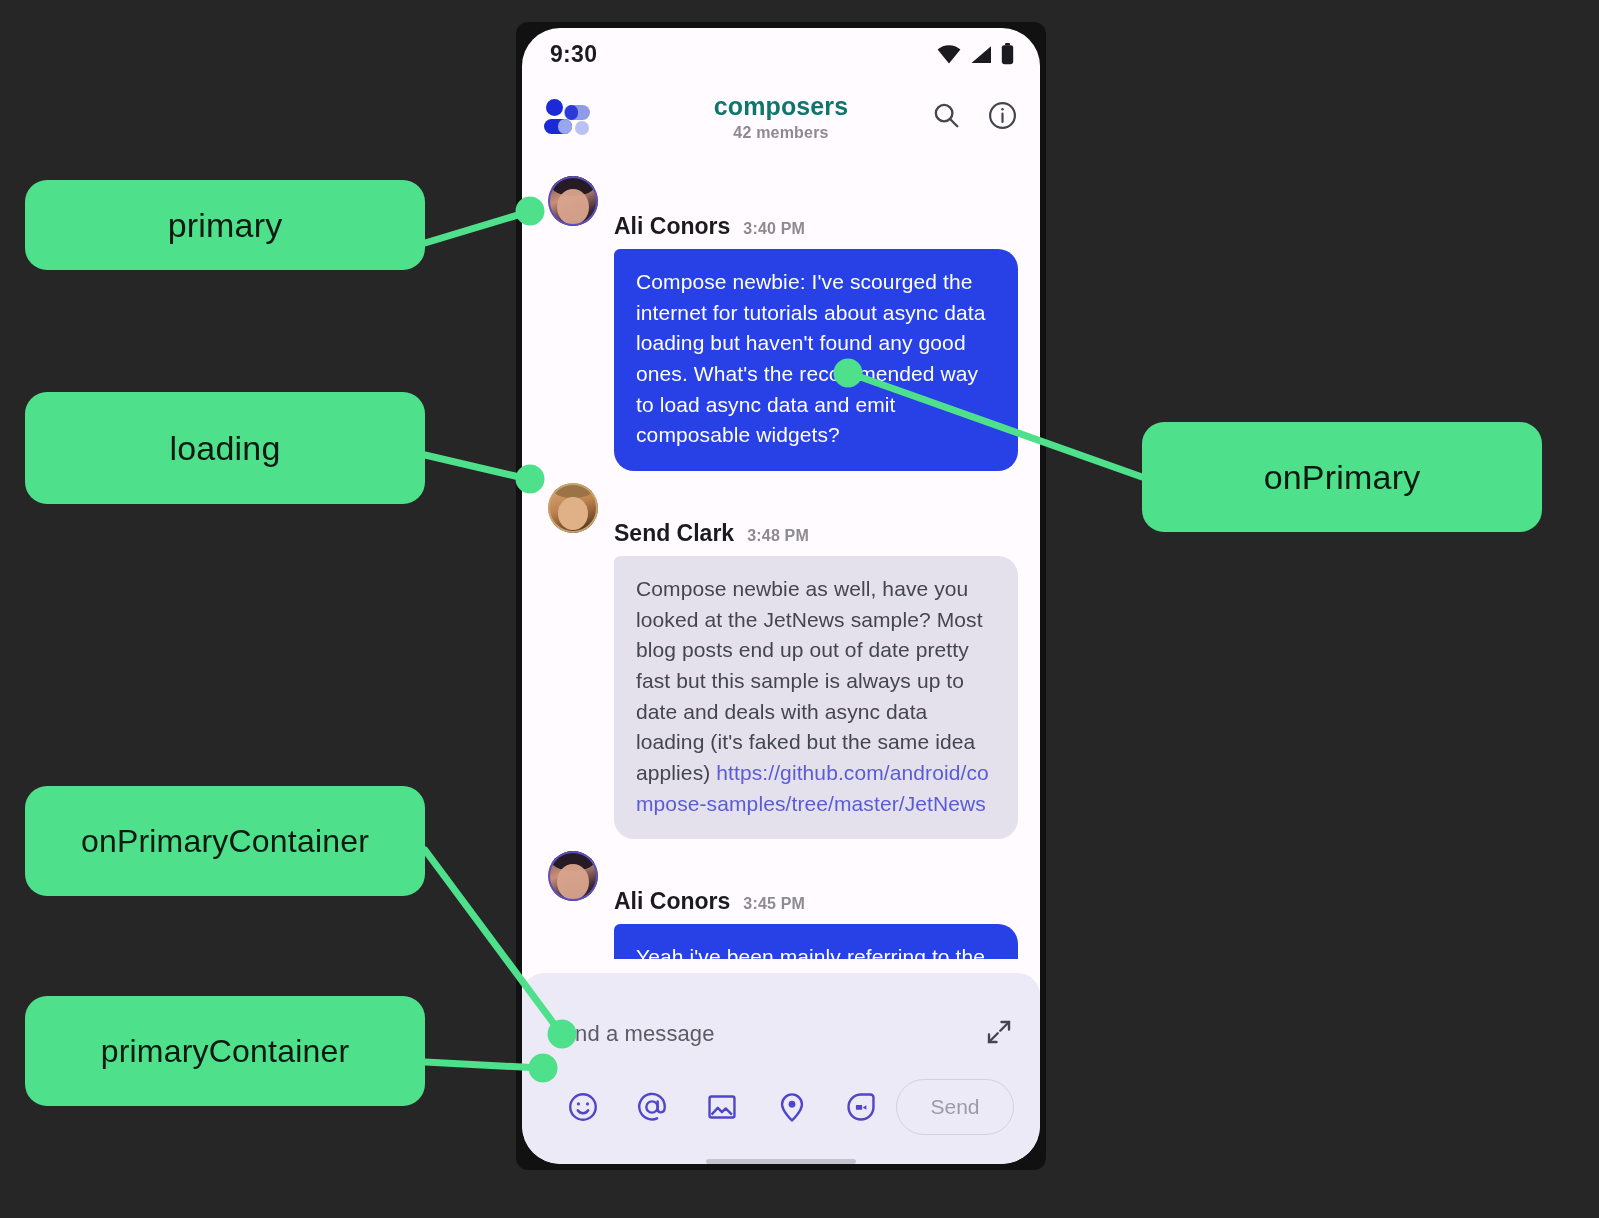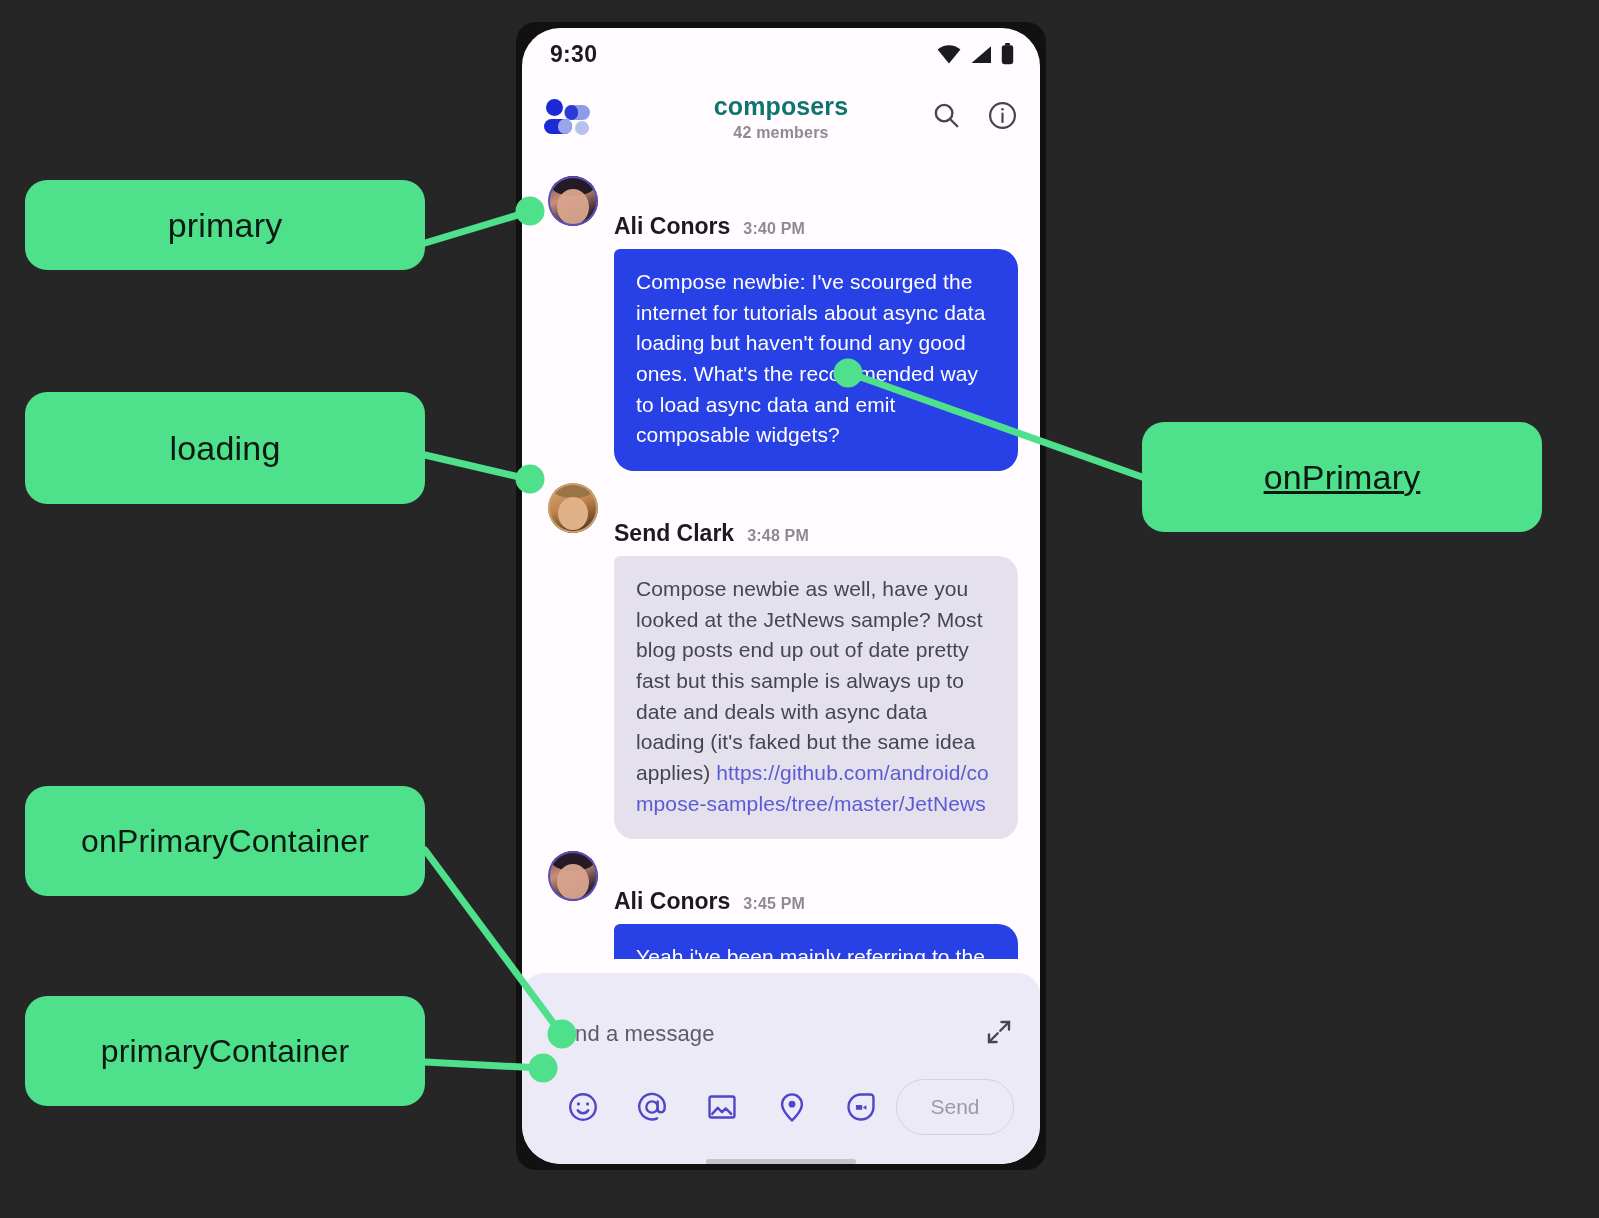--- a/index.html
+++ b/index.html
@@ -19,32 +19,32 @@
     display: flex; align-items: center; justify-content: center;
     color: #0d1a12;
     font-weight: 500;
     letter-spacing: .2px;
     z-index: 40;
   }
   .chip-primary            { left: 25px;   top: 180px;  width: 400px; height: 90px; font-size: 34px; }
   .chip-tertiary           { left: 25px;   top: 392px;  width: 400px; height: 112px; font-size: 34px; }
   .chip-onprimarycontainer { left: 25px;   top: 786px;  width: 400px; height: 110px; font-size: 32px; }
   .chip-primarycontainer   { left: 25px;   top: 996px;  width: 400px; height: 110px; font-size: 32px; }
-  .chip-onprimary          { left: 1142px; top: 422px;  width: 400px; height: 110px; font-size: 34px; text-decoration: underline; }
+  .chip-onprimary          { left: 1142px; top: 422px;  width: 400px; height: 110px; font-size: 34px; }
 
   
   #connectors { position: absolute; left: 0; top: 0; width: 1599px; height: 1218px; z-index: 35; pointer-events: none; }
 
   
   #phone {
     position: absolute;
     left: 516px; top: 22px;
     width: 530px; height: 1148px;
     background: #111;
-    border-radius: 20px;
+    border-radius: 12px;
     padding: 6px;
     z-index: 20;
   }
   #screen {
     width: 100%; height: 100%;
     background: #fffbff;
     border-radius: 38px;
     overflow: hidden;
     display: flex; flex-direction: column;
     position: relative;

